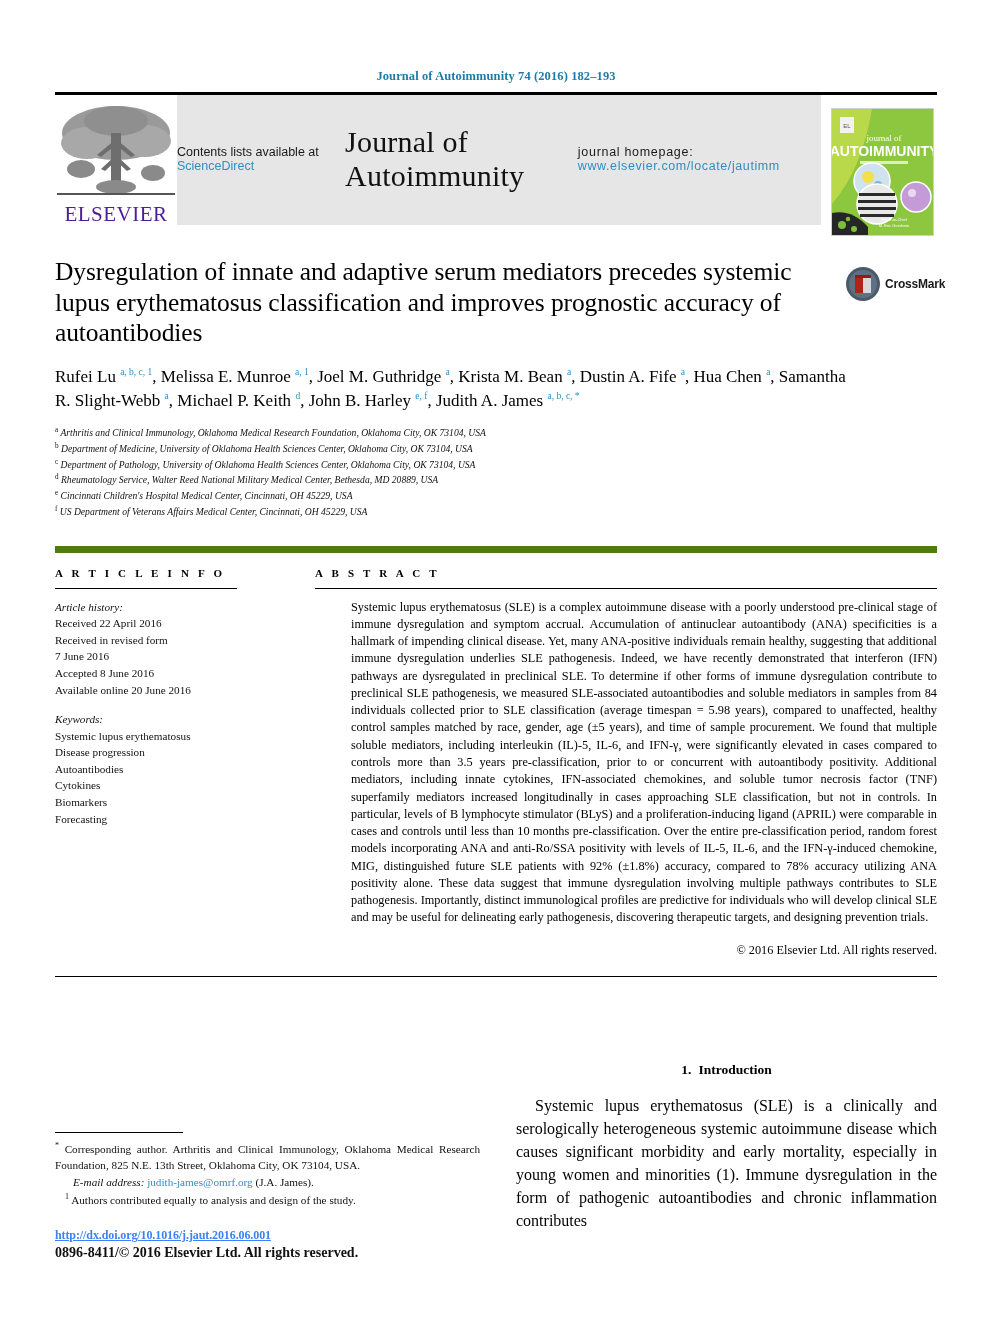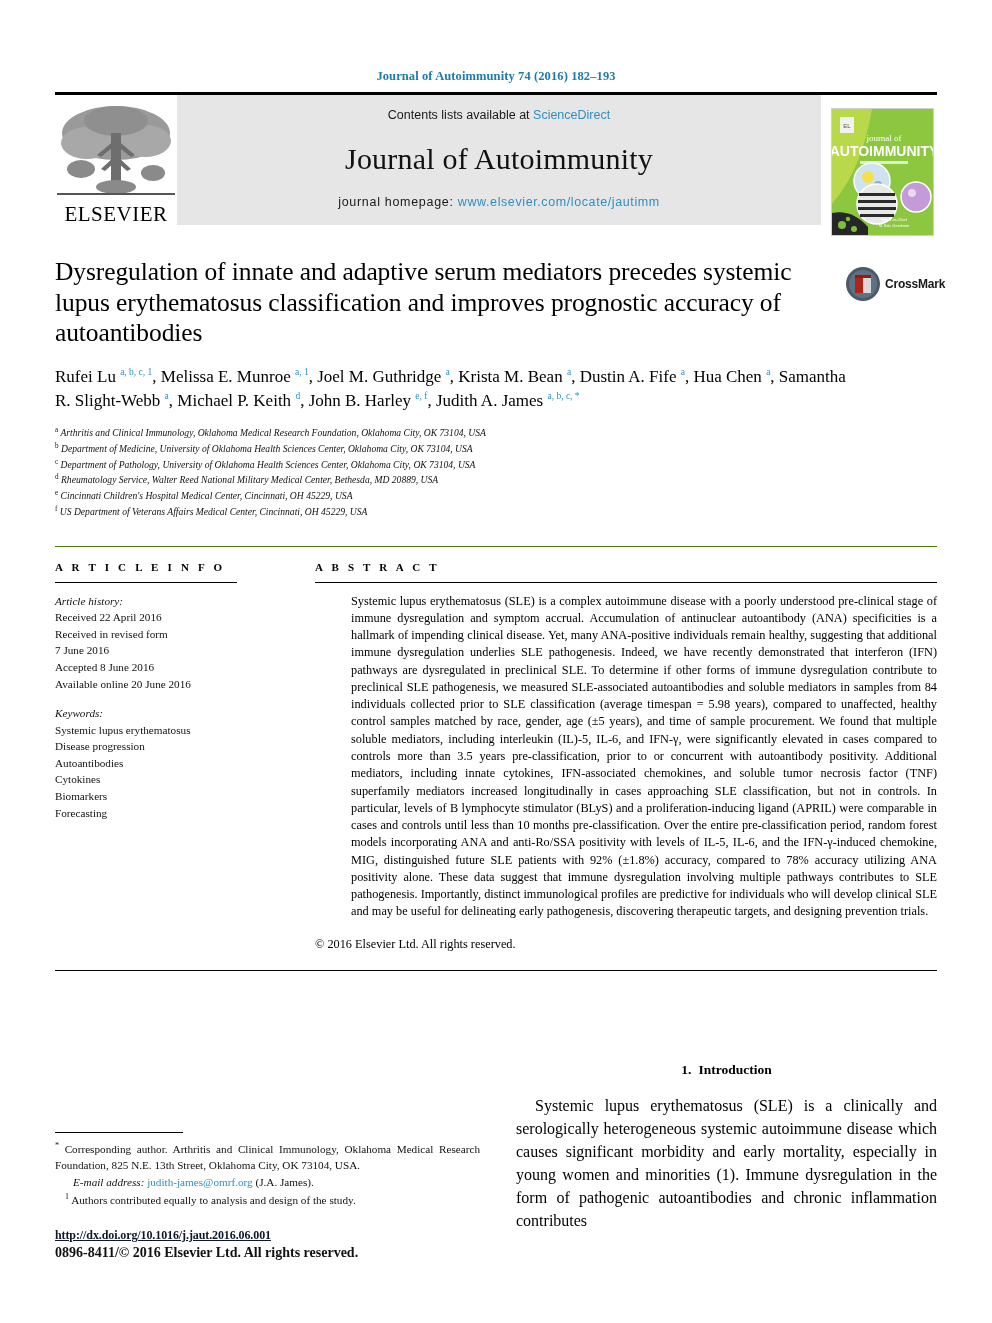--- a/index.html
+++ b/index.html
@@ -47,33 +47,33 @@
   .elsevier-tree {
     position: absolute;
     top: 4px; left: 2px;
     width: 118px; height: 104px;
   }
   .elsevier-word {
     position: absolute;
     bottom: 0px; left: 0px;
     width: 122px;
     text-align: center;
-    color: #000000;
+    color: #4c1d95;
     font-family: "Liberation Serif", serif;
     font-size: 21px;
     letter-spacing: 0.5px;
     line-height: 1;
   }
 
   .masthead-center {
     flex: 1 1 auto;
     background: #e6e6e6;
     position: relative;
     display: flex;
-    flex-direction: column;
+    flex-direction: row;
     justify-content: space-between;
     align-items: center;
     padding: 13px 0 16px 0;
   }
   .contents-line {
     font-family: "Liberation Sans", sans-serif;
     font-size: 12.5px;
     color: #1a1a1a;
   }
   .contents-line .sd-link { color: #2f8fc0; }
@@ -155,21 +155,21 @@
     font-style: italic;
     font-size: 9.6px;
     line-height: 1.52;
     color: #111;
   }
   .affils .aff-sup { font-style: normal; font-size: 7.2px; vertical-align: super; }
 
   
   .info-abstract {
     margin: 26px 55px 0 55px;
-    border-top: 1px solid #4d7c0f;
+    border-top: 7px solid #4d7c0f;
     padding-top: 14px;
     display: flex;
     gap: 30px;
   }
   .col-info { width: 230px; flex: 0 0 230px; }
   .col-abstract { flex: 1 1 auto; }
 
   .sec-head {
     font-family: "Liberation Serif", serif;
     font-size: 11px;
@@ -192,20 +192,21 @@
 
   .abstract-body {
     font-family: "Liberation Serif", serif;
     font-size: 12.3px;
     line-height: 1.405;
     text-align: justify;
     color: #000;
     margin-left: 36px;
   }
   .copyright-line {
+    text-align: right;
     font-family: "Liberation Serif", serif;
     font-size: 12.3px;
     margin-top: 16px;
   }
 
   .bottom-rule { margin: 18px 55px 0 55px; border-top: 1px solid #000; }
 
   
   .intro-wrap {
     position: absolute;
@@ -252,21 +253,21 @@
 
   .doi-block {
     position: absolute;
     left: 55px;
     top: 1228px;
     width: 440px;
   }
   .doi-link {
     font-family: "Liberation Serif", serif;
     font-size: 12px;
-    color: #0f172a;
+    color: #3b82f6;
     font-weight: bold;
     text-decoration: underline;
     letter-spacing: -0.1px;
   }
   .issn-line {
     font-family: "Liberation Serif", serif;
     font-size: 14px;
     font-weight: bold;
     color: #111;
     margin-top: 2px;

